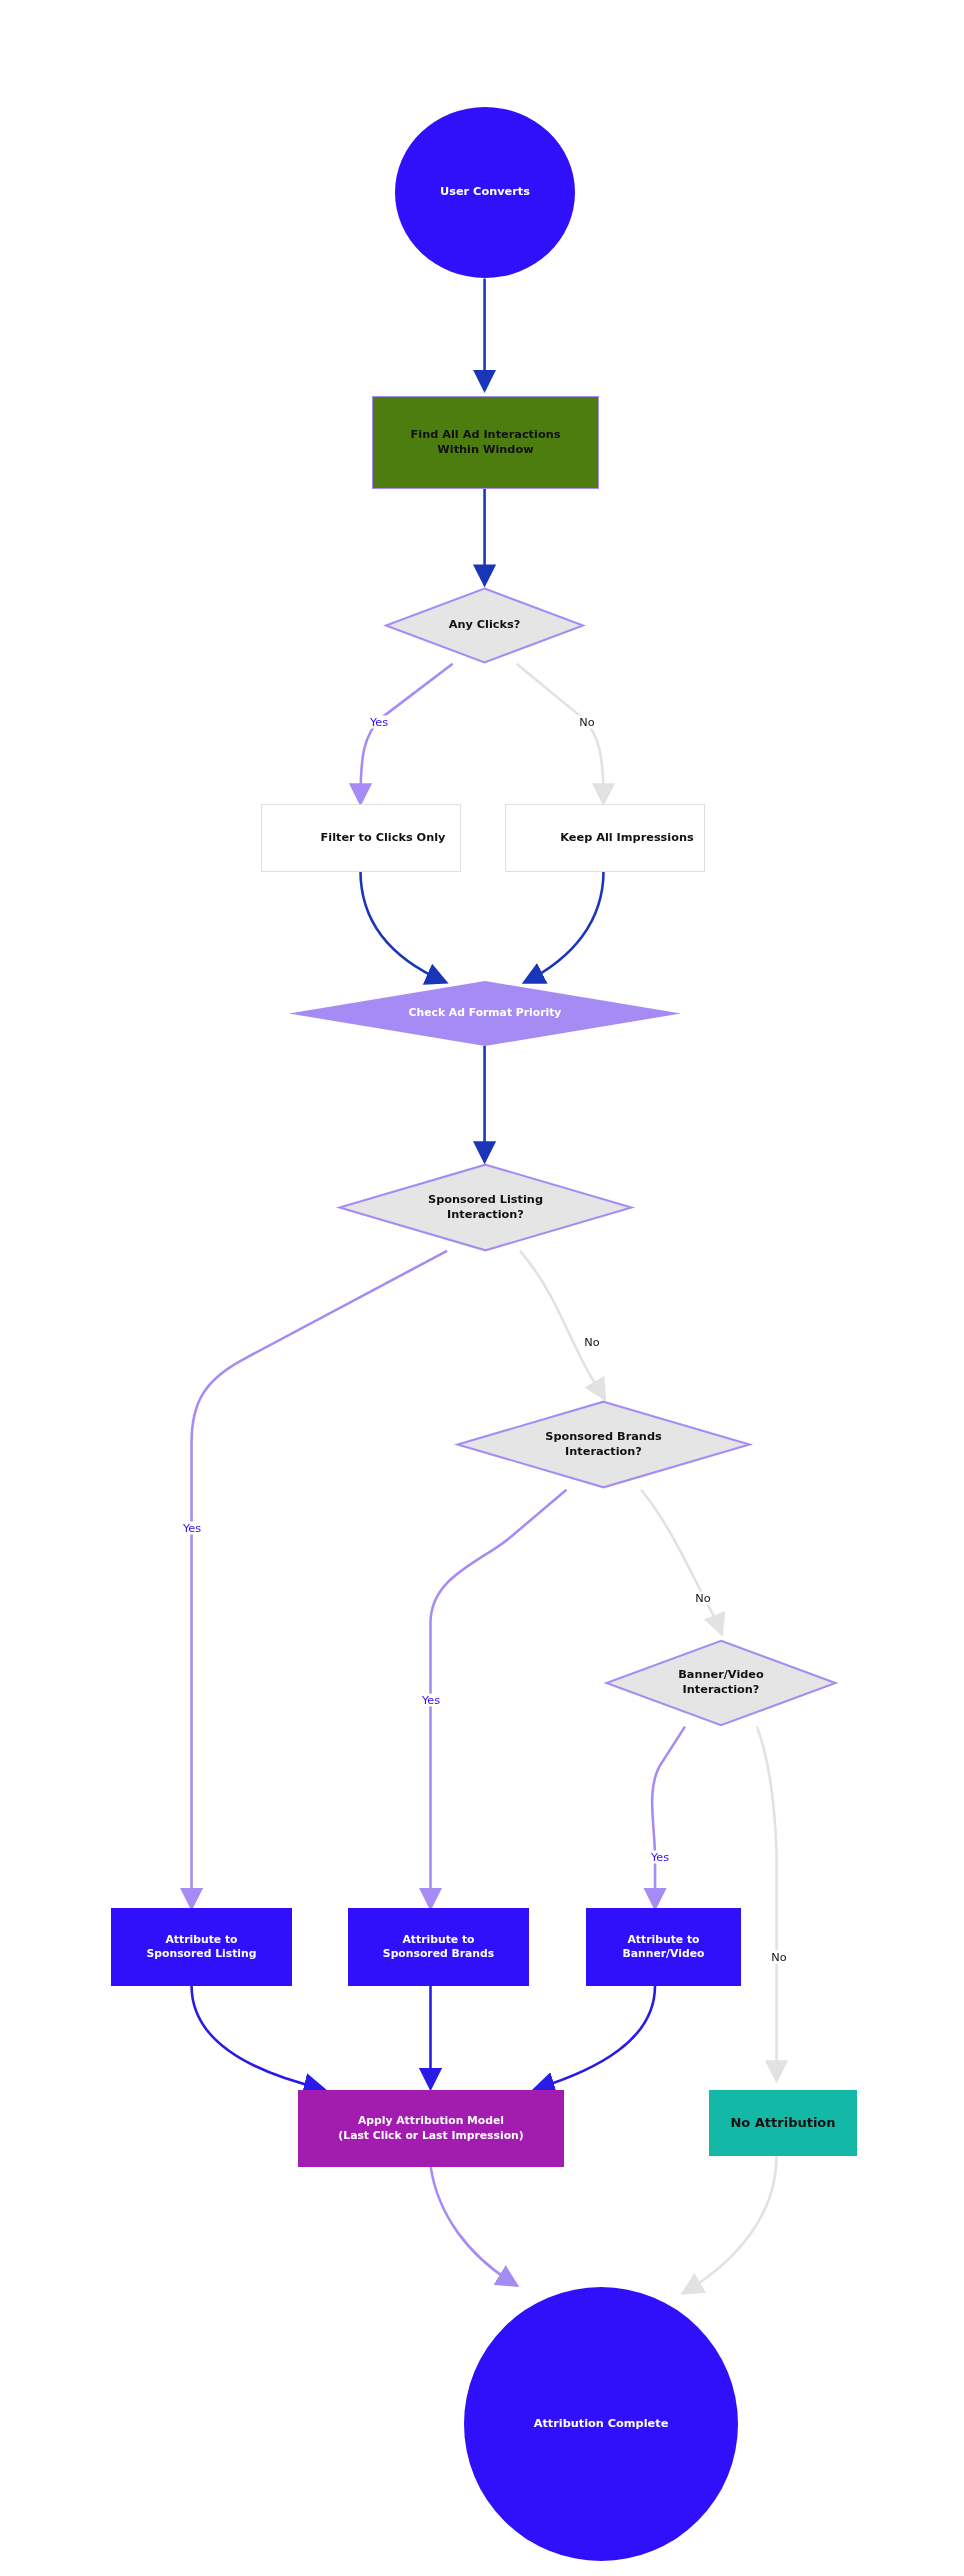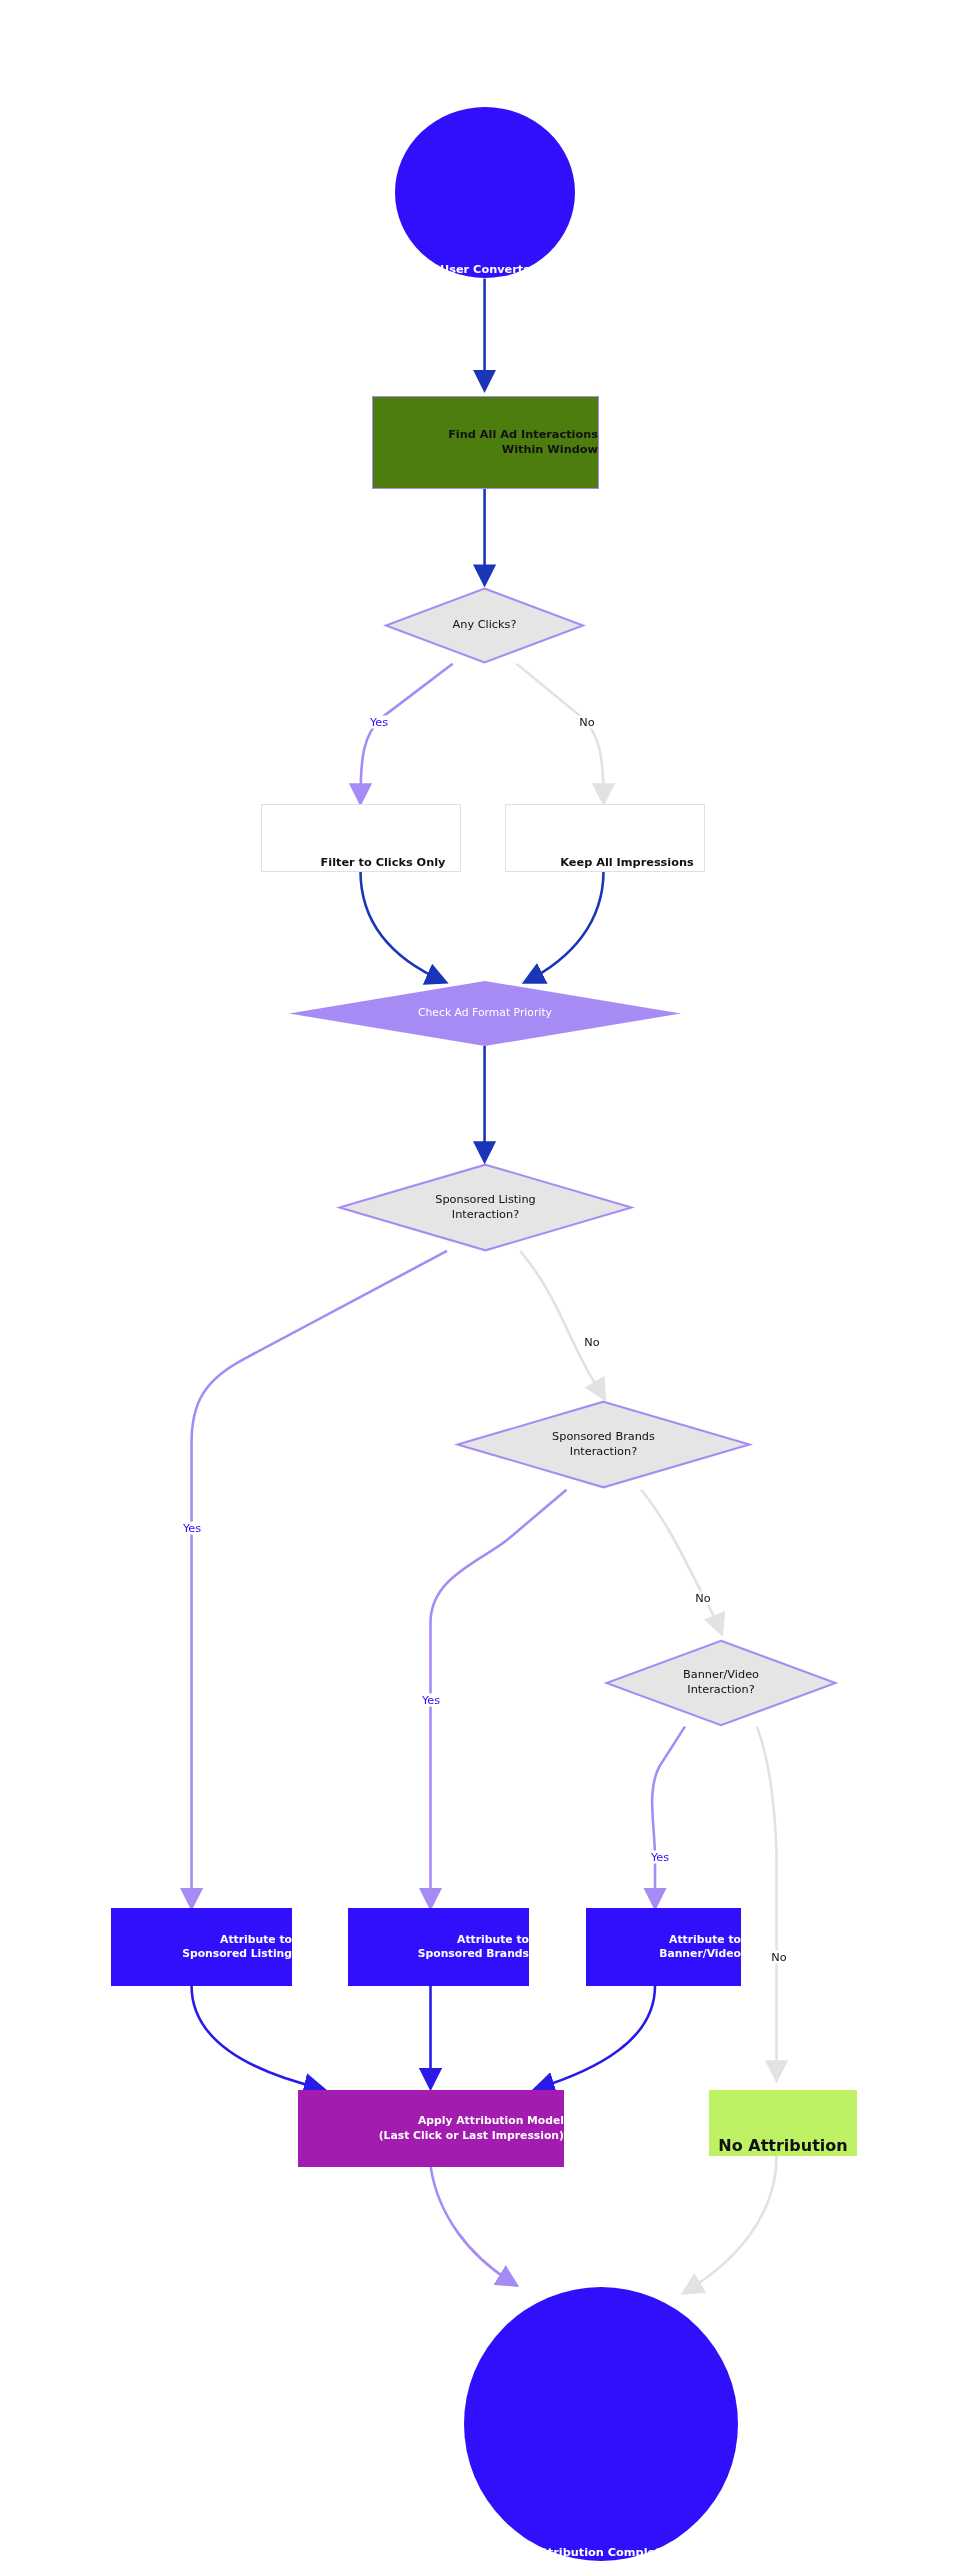--- a/index.html
+++ b/index.html
@@ -22,21 +22,21 @@
     left: 0;
     top: 0;
     width: 964px;
     height: 2684px;
     pointer-events: none;
   }
   .node {
     position: absolute;
     box-sizing: border-box;
     display: flex;
-    align-items: flex-end;
+    align-items: center;
     justify-content: center;
     text-align: center;
     line-height: 1.32;
   }
   
   .n-circle {
     border-radius: 50%;
     background: #3010fb;
     color: #ffffff;
     font-weight: bold;
@@ -69,24 +69,24 @@
   }
   
   .n-box-purple {
     background: #a21caf;
     color: #ffffff;
     font-weight: bold;
     font-size: 10.8px;
   }
   
   .n-box-gray {
-    background: #bef264;
-    color: #111111;
-    font-weight: bold;
-    font-size: 16px;
+    background: #14b8a6;
+    color: #111111;
+    font-weight: bold;
+    font-size: 13px;
   }
   
   .diamond-wrap {
     position: absolute;
   }
   .diamond-wrap svg {
     position: absolute;
     left: 0;
     top: 0;
     overflow: visible;
@@ -94,21 +94,21 @@
   .diamond-label {
     position: absolute;
     left: 0;
     top: 0;
     width: 100%;
     height: 100%;
     display: flex;
     align-items: center;
     justify-content: center;
     text-align: center;
-    font-weight: normal;
+    font-weight: bold;
     line-height: 1.32;
   }
   .diamond-gray .diamond-label {
     color: #111111;
     font-size: 11.3px;
   }
   .diamond-purple .diamond-label {
     color: #ffffff;
     font-size: 10.8px;
   }

